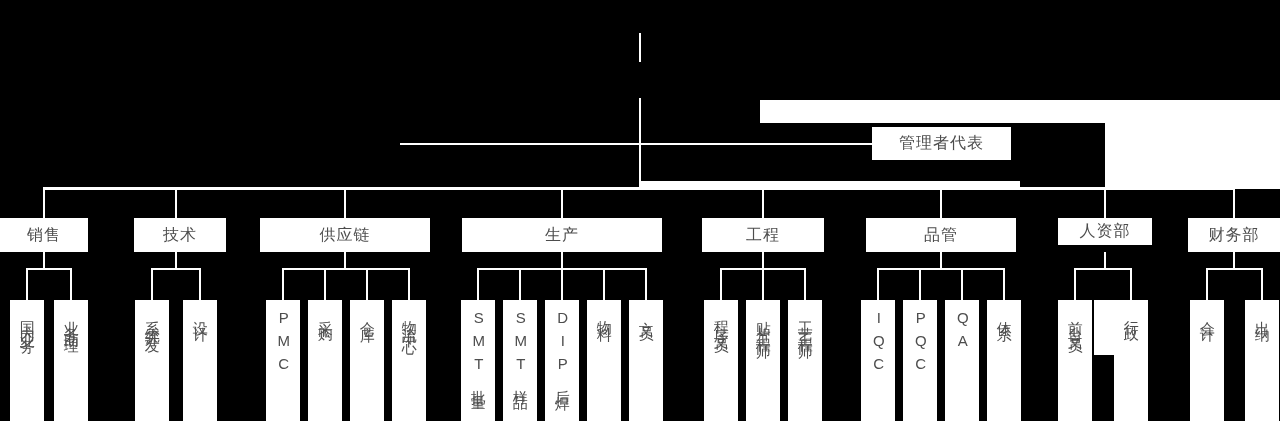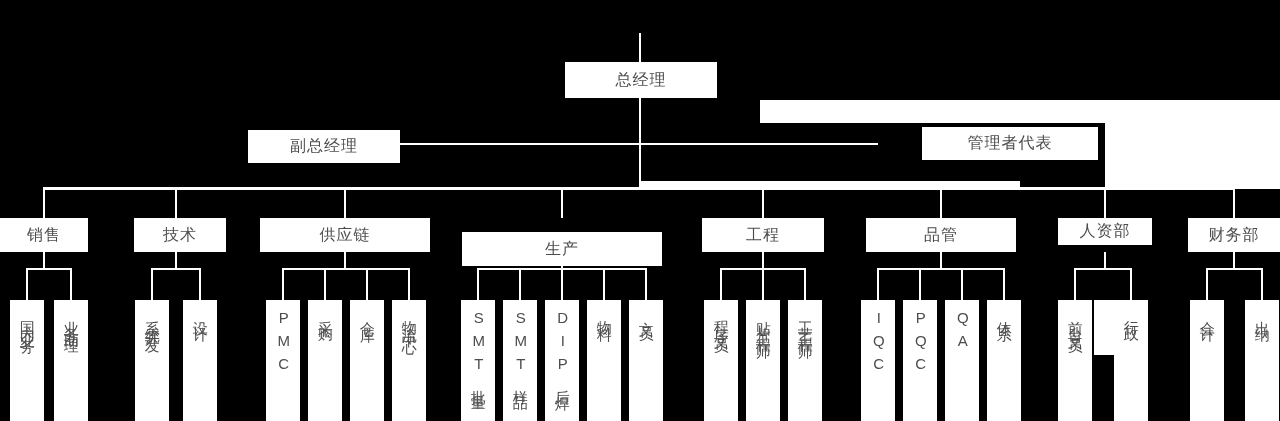--- a/index.html
+++ b/index.html
@@ -19,23 +19,21 @@
   .vnode span{
     writing-mode:vertical-rl;text-orientation:upright;
     font-size:15px;letter-spacing:6px;padding-top:9px;line-height:1.1;
   }
   .hline,.vline,.filler{position:absolute;background:#fff;}
 </style>
 </head>
 <body>
 
 <div id="canvas">
-  <div class="node" id="box-gm" style="left:565px;top:62px;width:152px;height:36px">总经理</div>
-  <div class="node" id="box-deputy" style="left:248px;top:130px;width:152px;height:33px">副总经理</div>
-  <div class="node" id="box-rep" style="left:922px;top:127px;width:176px;height:33px">管理者代表</div>
+  <div class="node" id="box-rep" style="left:872px;top:127px;width:139px;height:33px">管理者代表</div>
   <div id="generated">
       <div class="vline" style="left:639px;top:33px;width:2px;height:29px"></div>
       <div class="vline" style="left:639px;top:98px;width:2px;height:92px"></div>
       <div class="hline" style="left:400px;top:143px;width:478px;height:2px"></div>
       <div class="hline" style="left:43px;top:187px;width:1192px;height:3px"></div>
       <div class="filler" style="left:760px;top:100px;width:520px;height:23px"></div>
       <div class="filler" style="left:1105px;top:123px;width:175px;height:66px"></div>
       <div class="filler" style="left:640px;top:181px;width:380px;height:8px"></div>
       <div class="filler" style="left:1094px;top:300px;width:20px;height:55px"></div>
       <div class="vline" style="left:43px;top:189px;width:2px;height:29px"></div>
@@ -76,21 +74,21 @@
       </div>
       <div class="vline" style="left:366px;top:270px;width:2px;height:30px"></div>
       <div class="vnode" style="left:350px;top:300px;width:34px;height:121px">
         <span>仓库</span>
       </div>
       <div class="vline" style="left:408px;top:270px;width:2px;height:30px"></div>
       <div class="vnode" style="left:392px;top:300px;width:34px;height:121px">
         <span>物流中心</span>
       </div>
       <div class="vline" style="left:561px;top:189px;width:2px;height:29px"></div>
-      <div class="node" style="left:462px;top:232px;width:200px;height:34px">生产</div>
+      <div class="node" style="left:462px;top:218px;width:200px;height:34px">生产</div>
       <div class="vline" style="left:561px;top:252px;width:2px;height:16px"></div>
       <div class="hline" style="left:477px;top:268px;width:170px;height:2px"></div>
       <div class="vline" style="left:477px;top:270px;width:2px;height:30px"></div>
       <div class="vnode" style="left:461px;top:300px;width:34px;height:121px">
         <span>SMT批量</span>
       </div>
       <div class="vline" style="left:519px;top:270px;width:2px;height:30px"></div>
       <div class="vnode" style="left:503px;top:300px;width:34px;height:121px">
         <span>SMT样品</span>
       </div>

